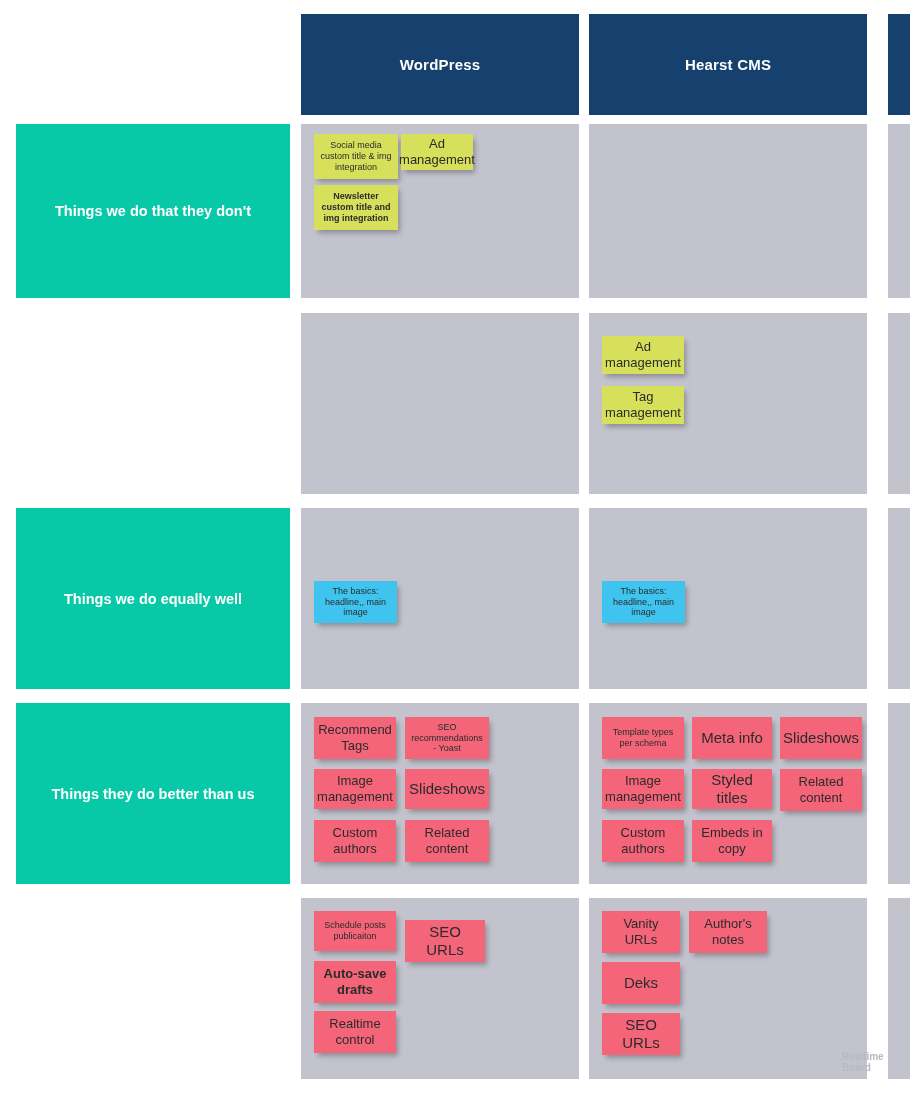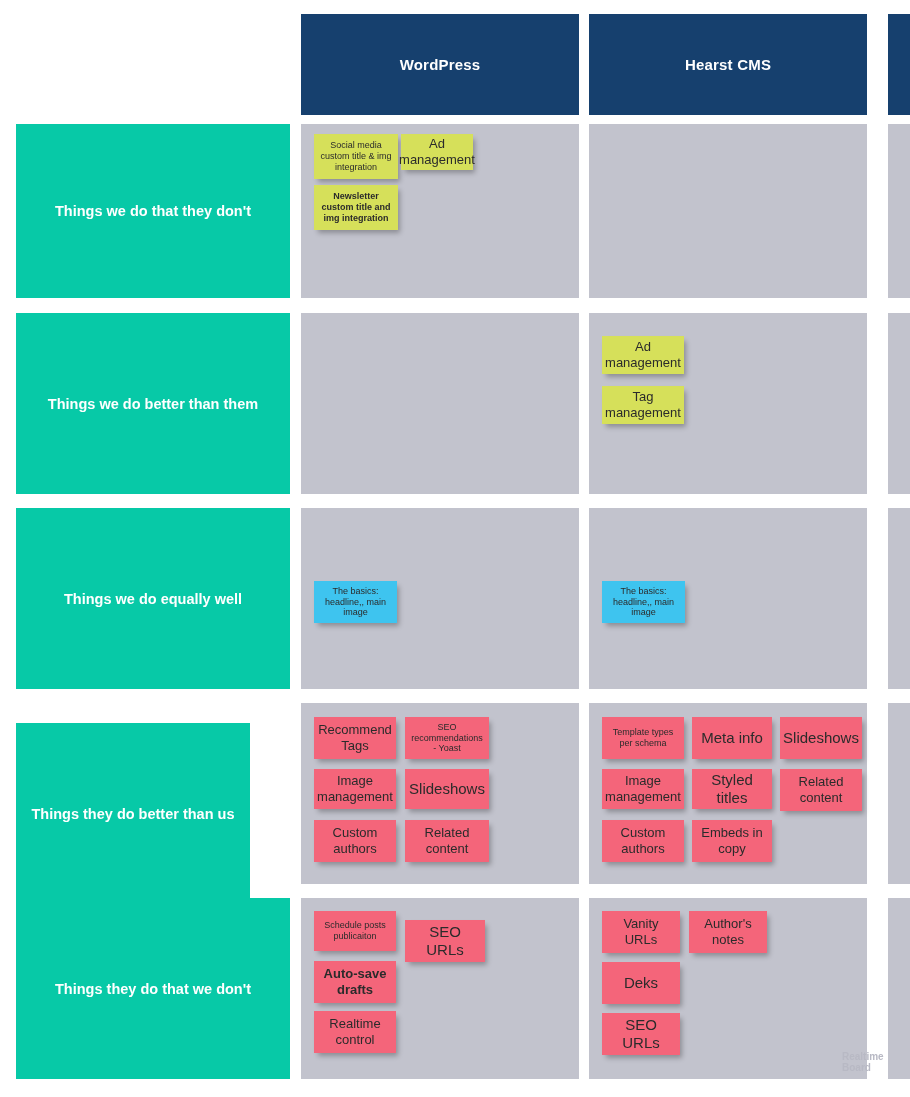--- a/index.html
+++ b/index.html
@@ -96,59 +96,53 @@
     </div>
     <div class="row-label" style="left: 16px; top: 124px; width: 274px; height: 174px;">
       <span>Things we do that they don't</span>
     </div>
     <div class="cell" style="left: 301px; top: 124px; width: 278px; height: 174px;"></div>
     <div class="note yellow sz-sm" style="left: 314px; top: 134px; width: 84px; height: 45px;">Social media custom title &amp; img integration</div>
     <div class="note yellow sz-md" style="left: 401px; top: 134px; width: 72px; height: 36px;">Ad management</div>
     <div class="note yellow sz-sm" style="left: 314px; top: 185px; width: 84px; height: 45px; font-weight: bold;">Newsletter custom title and img integration</div>
     <div class="cell" style="left: 589px; top: 124px; width: 278px; height: 174px;"></div>
     <div class="cell" style="left: 888px; top: 124px; width: 22px; height: 174px;"></div>
-    <div class="row-label" style="left: 16px; top: 313px; width: 274px; height: 181px;">
-      <span>Things we do better than them</span>
-    </div>
     <div class="cell" style="left: 301px; top: 313px; width: 278px; height: 181px;"></div>
     <div class="cell" style="left: 589px; top: 313px; width: 278px; height: 181px;"></div>
     <div class="note yellow sz-md" style="left: 602px; top: 336px; width: 82px; height: 38px;">Ad management</div>
     <div class="note yellow sz-md" style="left: 602px; top: 386px; width: 82px; height: 38px;">Tag management</div>
     <div class="cell" style="left: 888px; top: 313px; width: 22px; height: 181px;"></div>
     <div class="row-label" style="left: 16px; top: 508px; width: 274px; height: 181px;">
       <span>Things we do equally well</span>
     </div>
     <div class="cell" style="left: 301px; top: 508px; width: 278px; height: 181px;"></div>
     <div class="note blue sz-sm" style="left: 314px; top: 581px; width: 83px; height: 42px;">The basics: headline,, main image</div>
     <div class="cell" style="left: 589px; top: 508px; width: 278px; height: 181px;"></div>
     <div class="note blue sz-sm" style="left: 602px; top: 581px; width: 83px; height: 42px;">The basics: headline,, main image</div>
     <div class="cell" style="left: 888px; top: 508px; width: 22px; height: 181px;"></div>
-    <div class="row-label" style="left: 16px; top: 703px; width: 234px; height: 181px; margin-top: 20px;">
+    <div class="row-label" style="left: 16px; top: 703px; width: 274px; height: 181px;">
       <span>Things they do better than us</span>
     </div>
     <div class="cell" style="left: 301px; top: 703px; width: 278px; height: 181px;"></div>
     <div class="note pink sz-md" style="left: 314px; top: 717px; width: 82px; height: 42px;">Recommend Tags</div>
     <div class="note pink sz-sm" style="left: 405px; top: 717px; width: 84px; height: 42px;">SEO recommendations - Yoast</div>
     <div class="note pink sz-md" style="left: 314px; top: 769px; width: 82px; height: 40px;">Image management</div>
     <div class="note pink sz-lg" style="left: 405px; top: 769px; width: 84px; height: 40px;">Slideshows</div>
     <div class="note pink sz-md" style="left: 314px; top: 820px; width: 82px; height: 42px;">Custom authors</div>
     <div class="note pink sz-md" style="left: 405px; top: 820px; width: 84px; height: 42px;">Related content</div>
     <div class="cell" style="left: 589px; top: 703px; width: 278px; height: 181px;"></div>
     <div class="note pink sz-sm" style="left: 602px; top: 717px; width: 82px; height: 42px;">Template types per schema</div>
     <div class="note pink sz-lg" style="left: 692px; top: 717px; width: 80px; height: 42px;">Meta info</div>
     <div class="note pink sz-lg" style="left: 780px; top: 717px; width: 82px; height: 42px;">Slideshows</div>
     <div class="note pink sz-md" style="left: 602px; top: 769px; width: 82px; height: 40px;">Image management</div>
     <div class="note pink sz-lg" style="left: 692px; top: 769px; width: 80px; height: 40px;">Styled titles</div>
     <div class="note pink sz-md" style="left: 780px; top: 769px; width: 82px; height: 42px;">Related content</div>
     <div class="note pink sz-md" style="left: 602px; top: 820px; width: 82px; height: 42px;">Custom authors</div>
     <div class="note pink sz-md" style="left: 692px; top: 820px; width: 80px; height: 42px;">Embeds in copy</div>
     <div class="cell" style="left: 888px; top: 703px; width: 22px; height: 181px;"></div>
-    <div class="row-label" style="left: 16px; top: 898px; width: 274px; height: 181px;">
-      <span>Things they do that we don't</span>
-    </div>
     <div class="cell" style="left: 301px; top: 898px; width: 278px; height: 181px;"></div>
     <div class="note pink sz-sm" style="left: 314px; top: 911px; width: 82px; height: 40px;">Schedule posts publicaiton</div>
     <div class="note pink sz-lg" style="left: 405px; top: 920px; width: 80px; height: 42px;">SEO URLs</div>
     <div class="note pink sz-md" style="left: 314px; top: 961px; width: 82px; height: 42px; font-weight: bold;">Auto-save drafts</div>
     <div class="note pink sz-md" style="left: 314px; top: 1011px; width: 82px; height: 42px;">Realtime control</div>
     <div class="cell" style="left: 589px; top: 898px; width: 278px; height: 181px;"></div>
     <div class="note pink sz-md" style="left: 602px; top: 911px; width: 78px; height: 42px;">Vanity URLs</div>
     <div class="note pink sz-md" style="left: 689px; top: 911px; width: 78px; height: 42px;">Author's notes</div>
     <div class="note pink sz-lg" style="left: 602px; top: 962px; width: 78px; height: 42px;">Deks</div>
     <div class="note pink sz-lg" style="left: 602px; top: 1013px; width: 78px; height: 42px;">SEO URLs</div>

